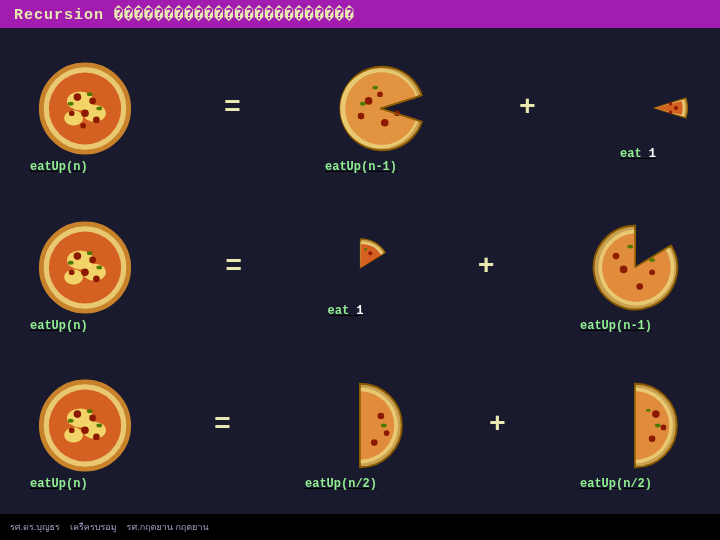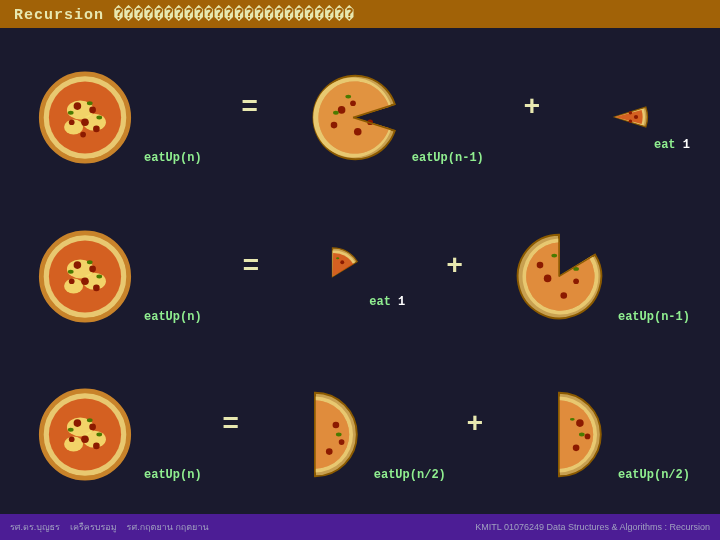--- a/index.html
+++ b/index.html
@@ -7,21 +7,21 @@
       width: 720px;
       height: 540px;
       background: #1a1a2e;
       font-family: 'Courier New', monospace;
       overflow: hidden;
       position: relative;
     }
     .header-bar {
       width: 100%;
       height: 28px;
-      background: #a16207;
+      background: #a21caf;
       display: flex;
       align-items: center;
       padding: 0 14px;
     }
     .title-text {
       color: #e8e8b0;
       font-size: 15px;
       font-weight: bold;
       letter-spacing: 1px;
     }
@@ -32,23 +32,24 @@
       height: calc(540px - 28px - 26px);
     }
     .row {
       display: flex;
       align-items: center;
       justify-content: space-between;
       flex: 1;
     }
     .cell {
       display: flex;
-      flex-direction: row;
-      align-items: flex-end;
+      flex-direction: column;
+      align-items: flex-start;
       gap: 4px;
+      text-decoration: underline;
     }
     .pizza-container {
       width: 110px;
       height: 95px;
       display: flex;
       align-items: center;
       justify-content: center;
     }
     .pizza-container svg {
       width: 100%;
@@ -73,21 +74,21 @@
       font-weight: bold;
       margin: 0 10px;
     }
     .operator {
       display: flex;
       align-items: center;
       padding-bottom: 20px;
     }
     .footer {
       height: 26px;
-      background: #4c1d95;
+      background: #000000;
       display: flex;
       align-items: center;
       padding: 0 10px;
       gap: 10px;
     }
     .footer-text {
       color: #a0a0c0;
       font-size: 9px;
       font-family: Arial, sans-serif;
     }
@@ -310,14 +311,13 @@
     </div>
   </div>
 
 </div>
 
 <div class="footer">
   <span class="footer-text">รศ.ดร.บุญธร</span>
   <span class="footer-text">เครืครบรอมู</span>
   <span class="footer-text">รศ.กฤตยาน  กฤตยาน</span>
   <span class="spacer"></span>
-  <span class="footer-text">KMITL  01076249 Data Structures &amp; Algorithms : Recursion</span>
 </div>
 
 </body></html>

